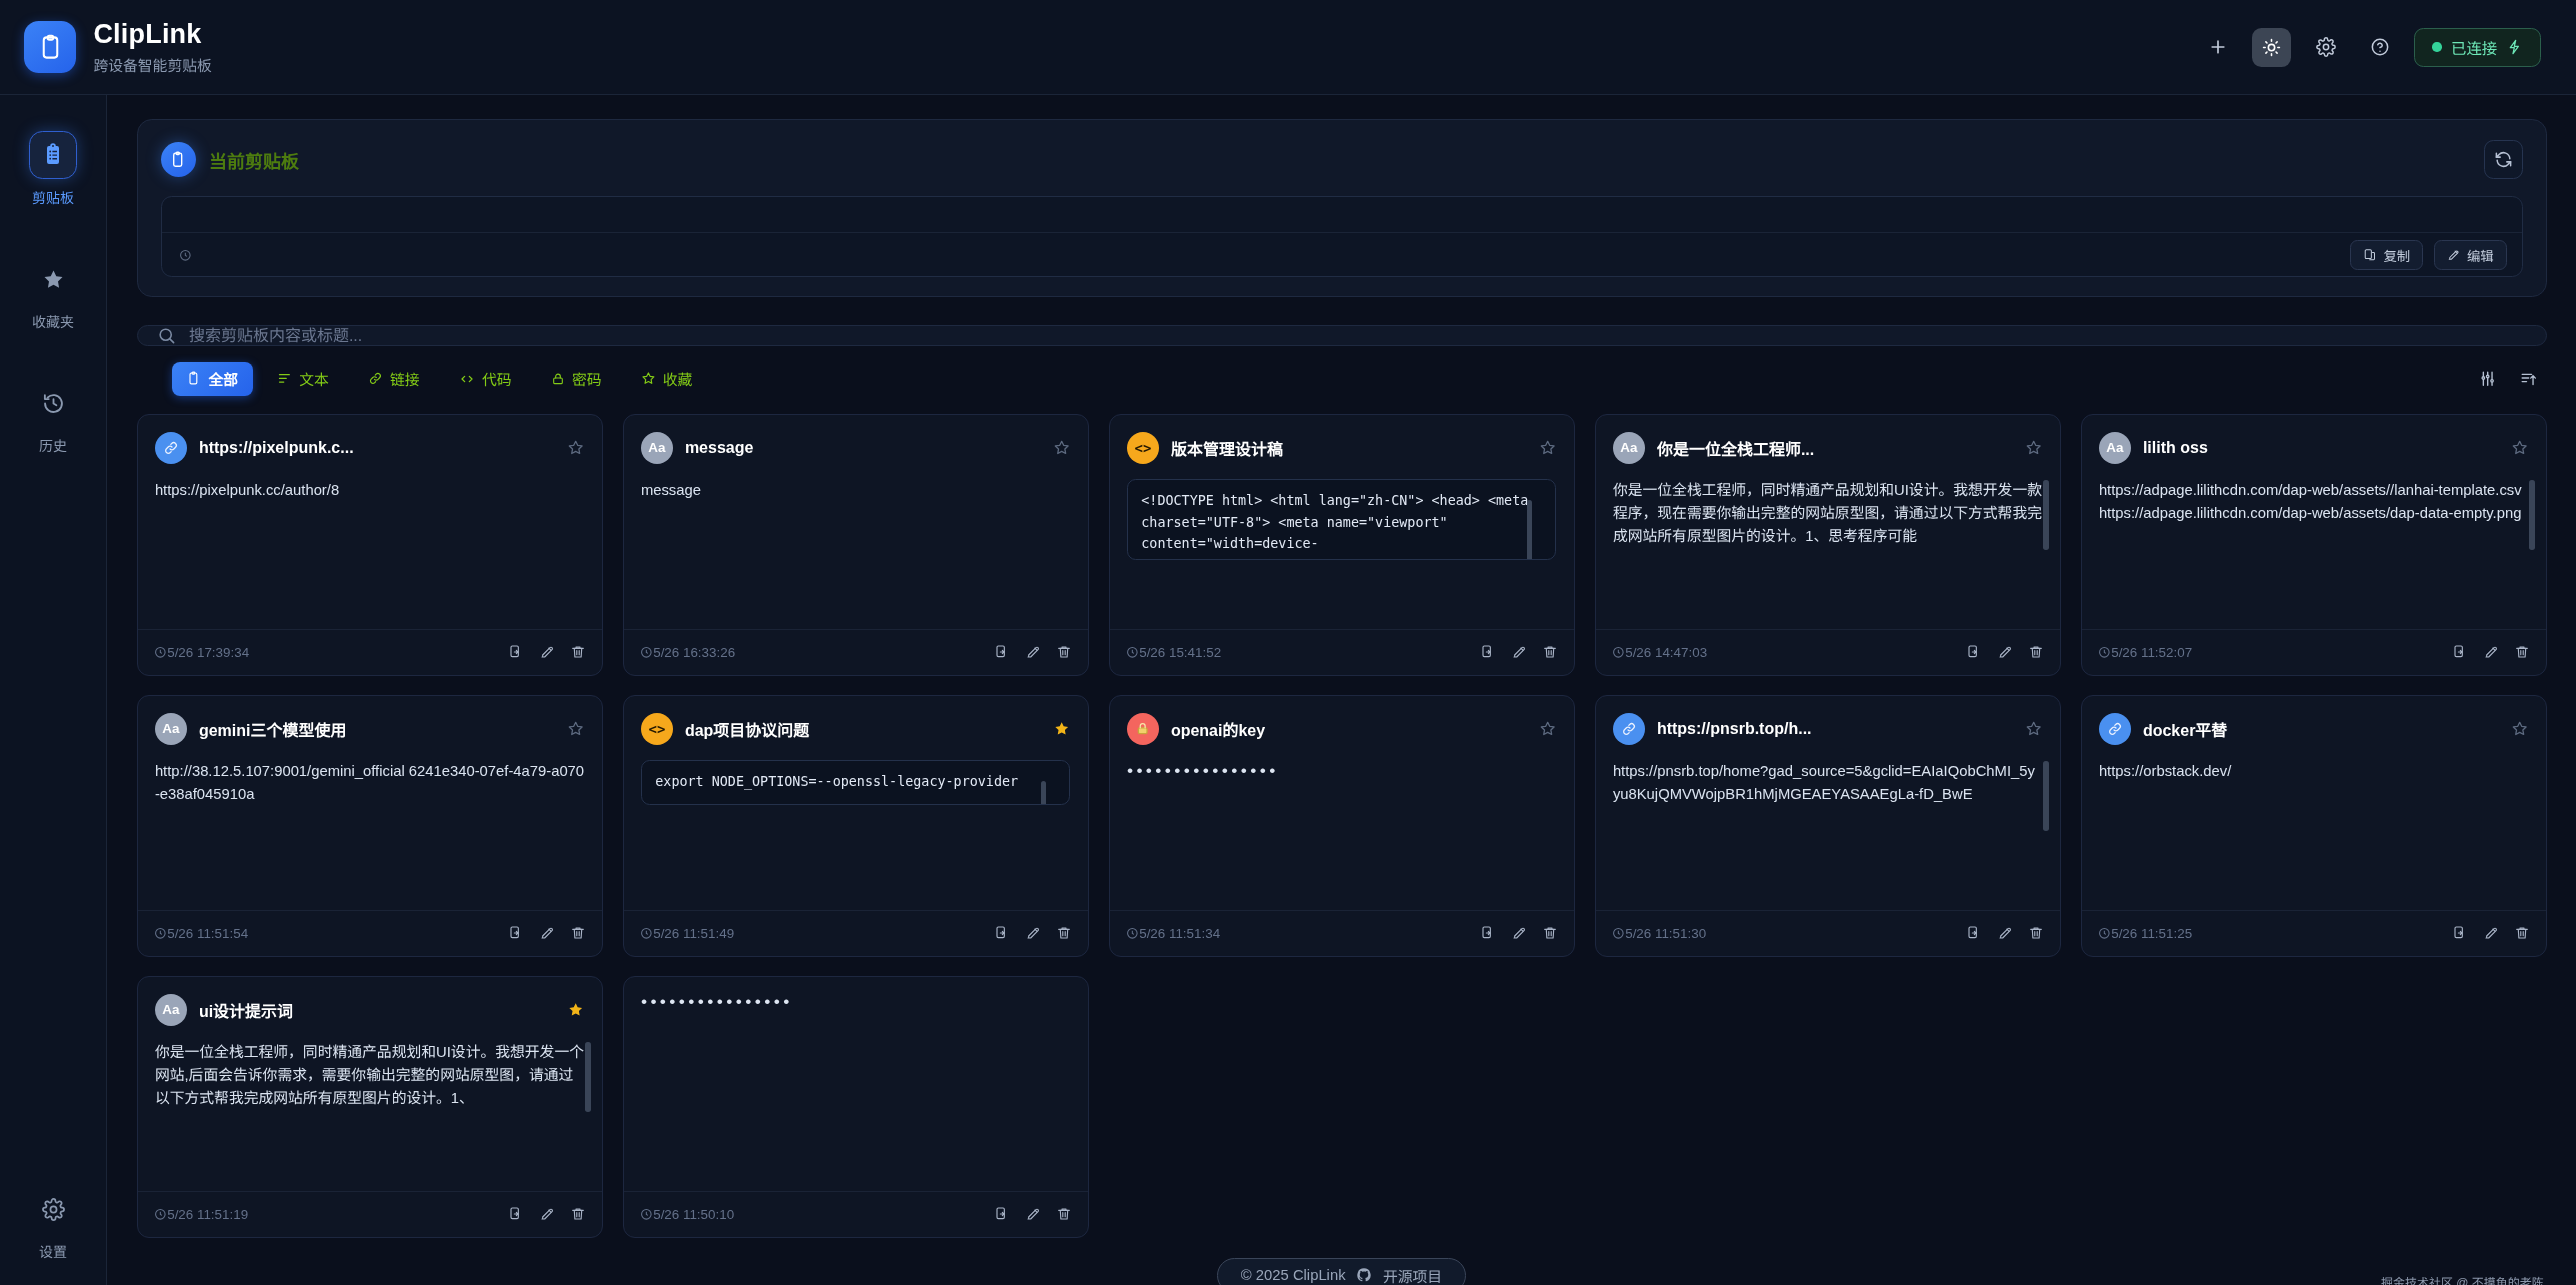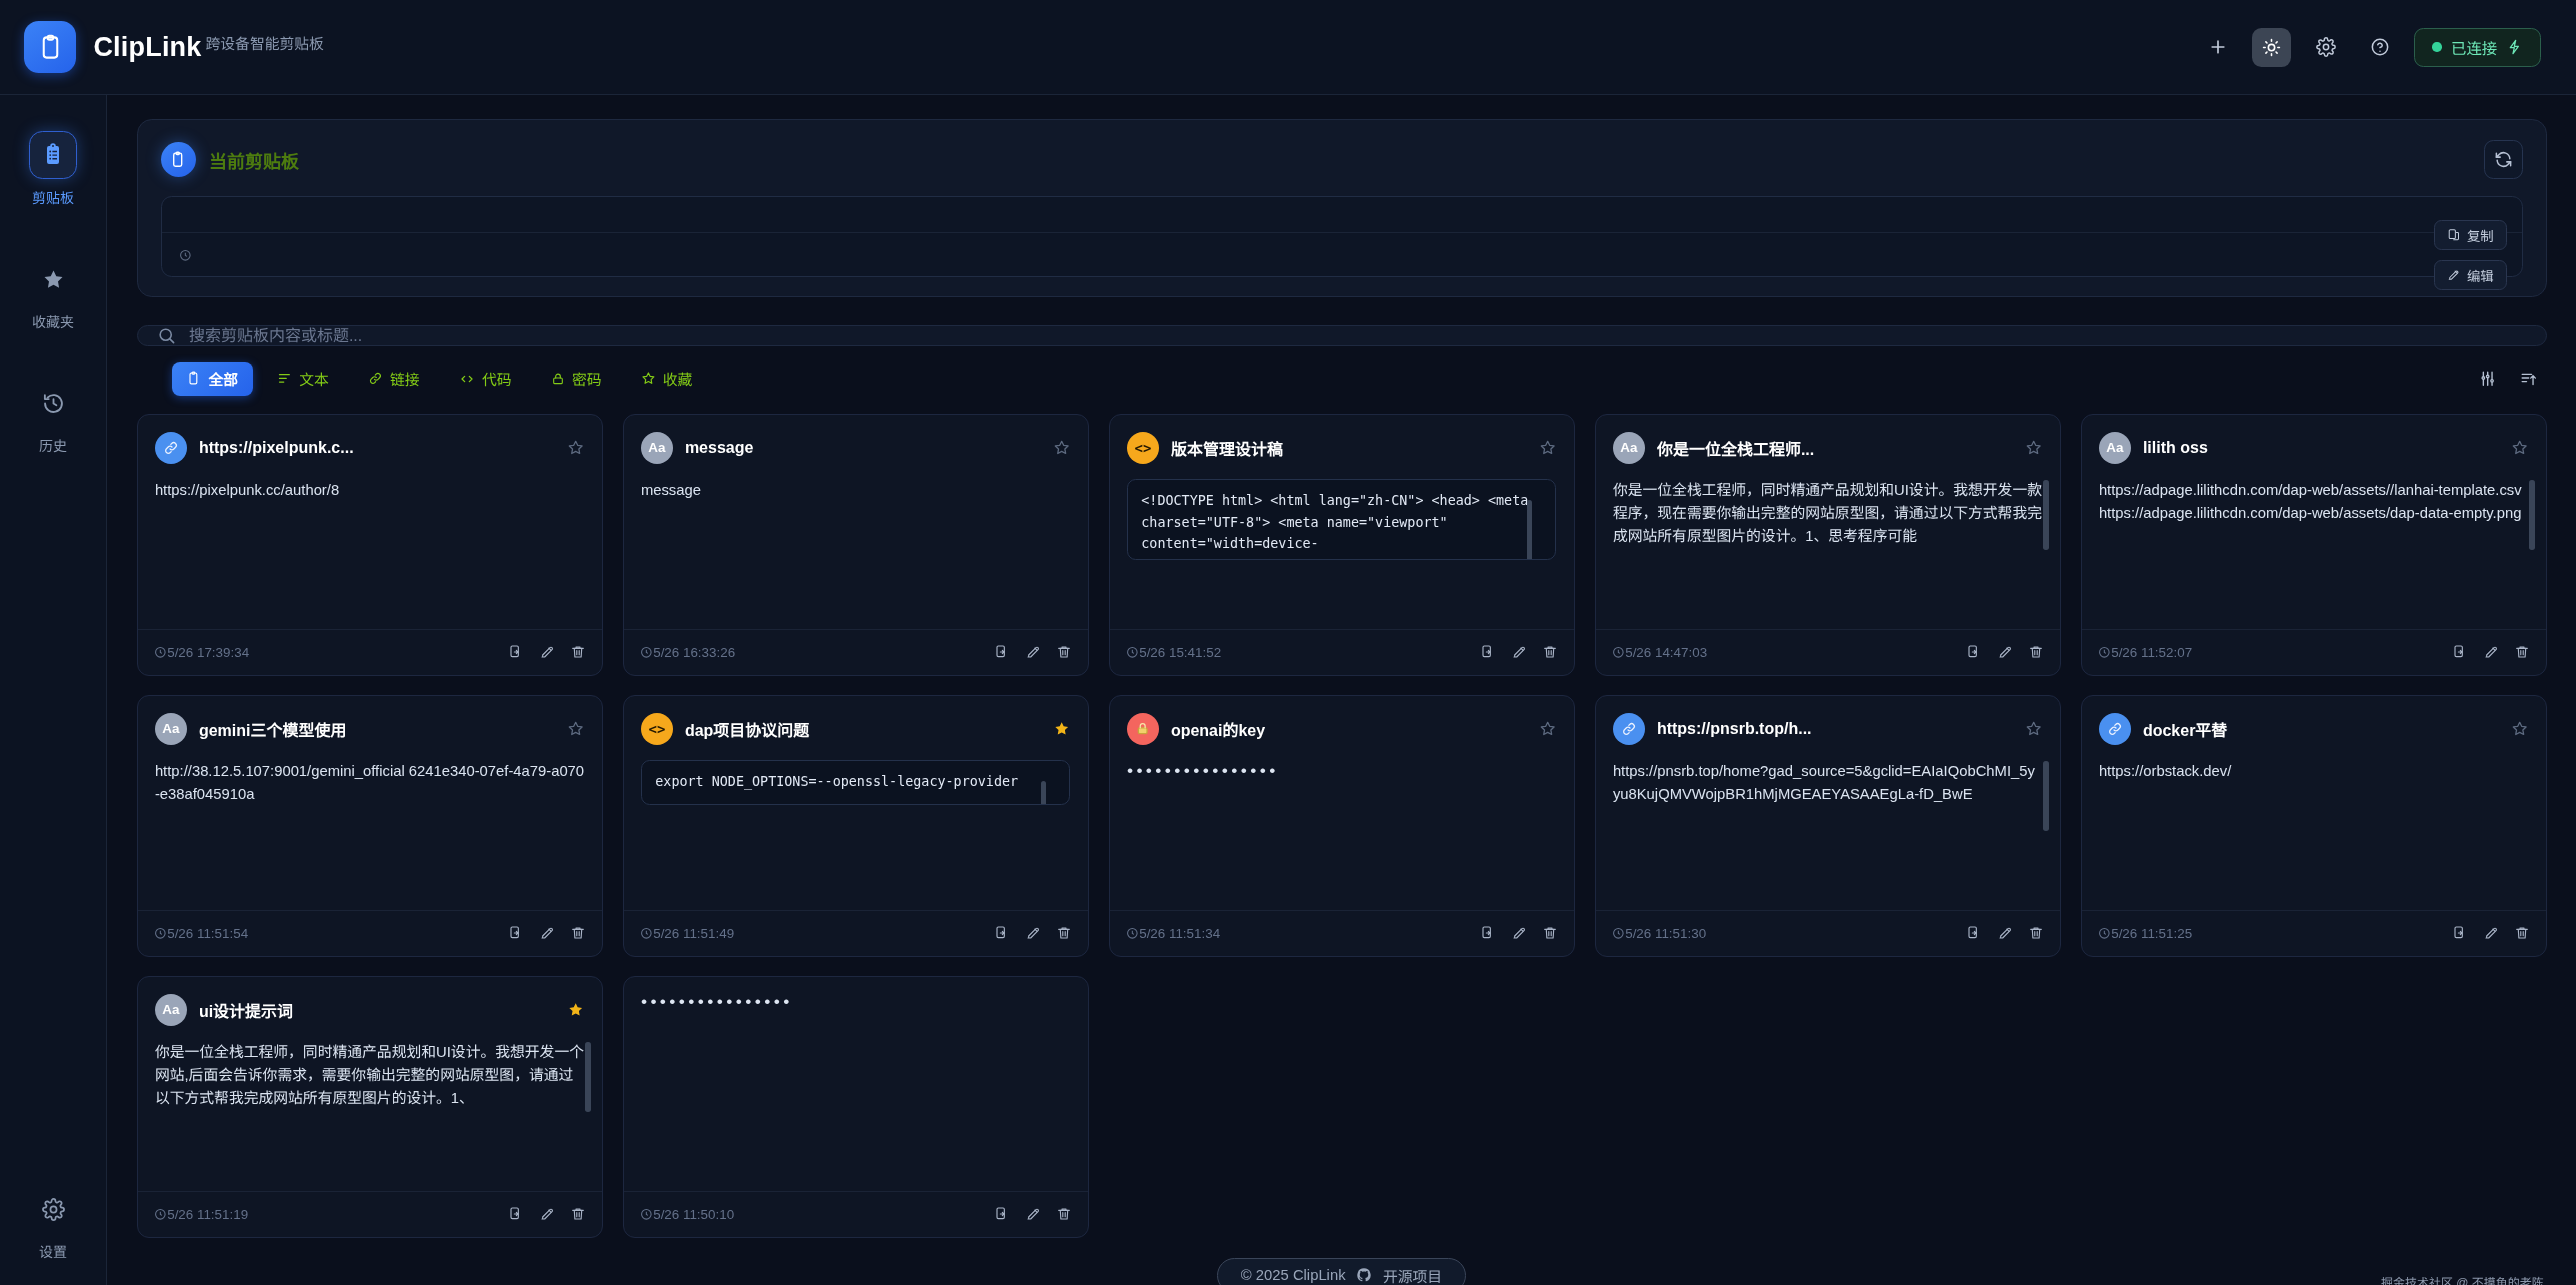--- a/index.html
+++ b/index.html
@@ -21,21 +21,21 @@
     display: flex; align-items: center;
     padding: 0 35px 0 24px;
   }
   .brand { display: flex; align-items: center; gap: 17.4px; }
   .brand-logo {
     width: 52px; height: 52px; border-radius: 14.8px;
     background: linear-gradient(145deg, #3b82f6, #2563eb);
     display: flex; align-items: center; justify-content: center;
     box-shadow: 0 2.7px 12px rgba(37,99,235,.45);
   }
-  .brand-text { display: flex; gap: 4px; }
+  .brand-text { display: flex; flex-direction: column; gap: 4px; }
   .brand-title { font-size: 27px; font-weight: 700; color: #ffffff; letter-spacing: 0.2px; }
   .brand-sub { font-size: 14.8px; color: #8b99b0; }
 
   .header-spacer { flex: 1; }
   .header-actions { display: flex; align-items: center; gap: 14.8px; }
   .hicon {
     width: 39px; height: 39px; border-radius: 9.4px;
     display: flex; align-items: center; justify-content: center;
     color: #c2cbdb; cursor: pointer;
   }
@@ -102,21 +102,21 @@
   .cp-box {
     margin-top: 17.4px; border: 0.7px solid #202c44; border-radius: 10.7px;
     background: #0d1525; height: 81px; display: flex; flex-direction: column;
   }
   .cp-box-top { flex: 1; border-bottom: 0.7px solid #1a2437; }
   .cp-box-bottom {
     height: 43px; display: flex; align-items: center;
     padding: 0 14.8px 0 17.4px; gap: 10.7px;
   }
   .cp-time { display: flex; align-items: center; gap: 6.7px; color: #5f6c82; font-size: 14px; }
-  .cp-actions { margin-left: auto; display: flex; gap: 10.7px; flex-direction: column; }
+  .cp-actions { margin-left: auto; display: flex; gap: 10.7px; }
   .cp-btn {
     display: flex; align-items: center; gap: 6.7px;
     height: 29.5px; padding: 0 12px; border-radius: 7.4px;
     border: 0.7px solid #2a3650; background: #131d30;
     color: #c4cede; font-size: 13.4px; cursor: pointer;
   }
 
   
   .search-wrap {
     margin-top: 28px;

